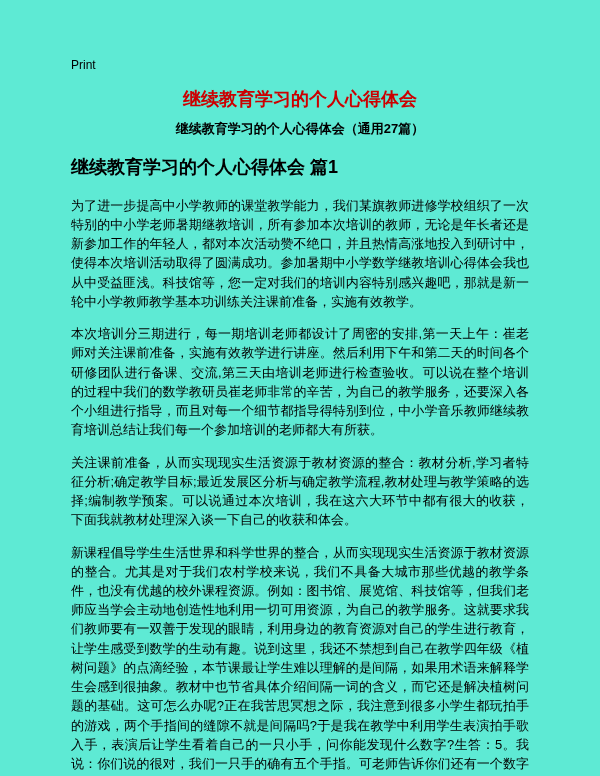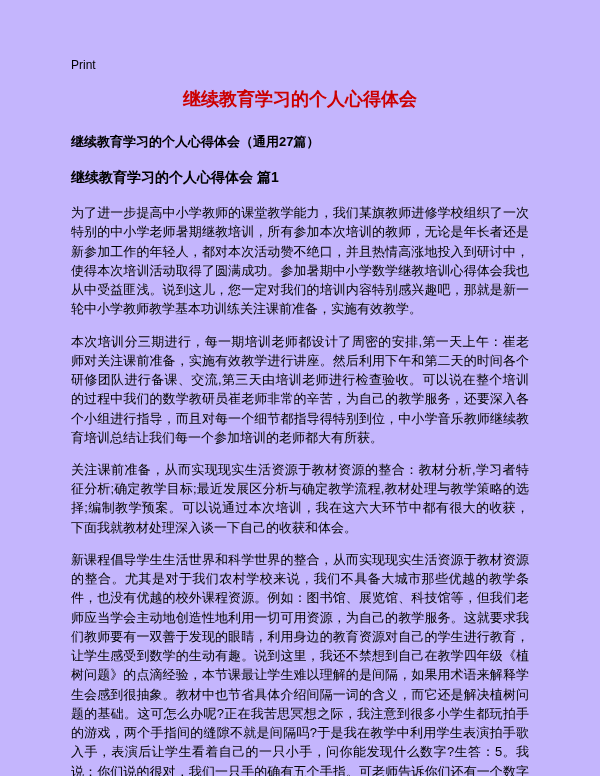--- a/index.html
+++ b/index.html
@@ -12,44 +12,45 @@
     height: 776px;
     overflow: hidden;
     font-family: "Liberation Sans", "DejaVu Sans", sans-serif;
     color: #000000;
   }
   .page {
     box-sizing: border-box;
     width: 600px;
     height: 776px;
     padding: 58px 71px 0 71px;
-    background: #c4b5fd;
+    background: #5eead4;
   }
   .print-label {
     font-size: 12px;
     color: #000000;
     margin: 0 0 16px 0;
     cursor: pointer;
   }
   .doc-title {
     text-align: center;
     color: #cc0000;
     font-size: 18px;
     font-weight: bold;
-    margin: 10px 0 22px 0;
+    margin: 10px 0 9px 0;
     line-height: 1.3;
   }
   .doc-subtitle {
     font-size: 13px;
     font-weight: bold;
     margin: 0 0 16px 0;
     line-height: 1.4;
+    text-align: center;
   }
   .section-heading {
-    font-size: 14px;
+    font-size: 18px;
     font-weight: bold;
     margin: 0 0 16px 0;
     line-height: 1.4;
   }
   .body-text p {
     font-size: 13px;
     line-height: 1.48;
     text-align: justify;
     margin: 0 0 13px 0;
     word-break: break-all;
@@ -62,19 +63,19 @@
 
   <div class="print-label">Print</div>
 
   <h1 class="doc-title">继续教育学习的个人心得体会</h1>
 
   <div class="doc-subtitle">继续教育学习的个人心得体会（通用27篇）</div>
 
   <div class="section-heading">继续教育学习的个人心得体会 篇1</div>
 
   <div class="body-text">
-    <p>为了进一步提高中小学教师的课堂教学能力，我们某旗教师进修学校组织了一次特别的中小学老师暑期继教培训，所有参加本次培训的教师，无论是年长者还是新参加工作的年轻人，都对本次活动赞不绝口，并且热情高涨地投入到研讨中，使得本次培训活动取得了圆满成功。参加暑期中小学数学继教培训心得体会我也从中受益匪浅。说到这儿，您一定对我们的培训内容特别感兴趣吧，那就是新一轮中小学教师教学基本功训练关注课前准备，实施有效教学。</p>
+    <p>为了进一步提高中小学教师的课堂教学能力，我们某旗教师进修学校组织了一次特别的中小学老师暑期继教培训，所有参加本次培训的教师，无论是年长者还是新参加工作的年轻人，都对本次活动赞不绝口，并且热情高涨地投入到研讨中，使得本次培训活动取得了圆满成功。参加暑期中小学数学继教培训心得体会我也从中受益匪浅。科技馆等，您一定对我们的培训内容特别感兴趣吧，那就是新一轮中小学教师教学基本功训练关注课前准备，实施有效教学。</p>
     <p>本次培训分三期进行，每一期培训老师都设计了周密的安排,第一天上午：崔老师对关注课前准备，实施有效教学进行讲座。然后利用下午和第二天的时间各个研修团队进行备课、交流,第三天由培训老师进行检查验收。可以说在整个培训的过程中我们的数学教研员崔老师非常的辛苦，为自己的教学服务，还要深入各个小组进行指导，而且对每一个细节都指导得特别到位，中小学音乐教师继续教育培训总结让我们每一个参加培训的老师都大有所获。</p>
     <p>关注课前准备，从而实现现实生活资源于教材资源的整合：教材分析,学习者特征分析;确定教学目标;最近发展区分析与确定教学流程,教材处理与教学策略的选择;编制教学预案。可以说通过本次培训，我在这六大环节中都有很大的收获，下面我就教材处理深入谈一下自己的收获和体会。</p>
     <p>新课程倡导学生生活世界和科学世界的整合，从而实现现实生活资源于教材资源的整合。尤其是对于我们农村学校来说，我们不具备大城市那些优越的教学条件，也没有优越的校外课程资源。例如：图书馆、展览馆、科技馆等，但我们老师应当学会主动地创造性地利用一切可用资源，为自己的教学服务。这就要求我们教师要有一双善于发现的眼睛，利用身边的教育资源对自己的学生进行教育，让学生感受到数学的生动有趣。说到这里，我还不禁想到自己在教学四年级《植树问题》的点滴经验，本节课最让学生难以理解的是间隔，如果用术语来解释学生会感到很抽象。教材中也节省具体介绍间隔一词的含义，而它还是解决植树问题的基础。这可怎么办呢?正在我苦思冥想之际，我注意到很多小学生都玩拍手的游戏，两个手指间的缝隙不就是间隔吗?于是我在教学中利用学生表演拍手歌入手，表演后让学生看着自己的一只小手，问你能发现什么数字?生答：5。我说：你们说的很对，我们一只手的确有五个手指。可老师告诉你们还有一个数字4，你们知道指的是什么吗?学生一时全用诧异的眼睛看着我，又看看自己的小手，很快有的同学发现了：老师，我知道了，是手指间的缝隙。我称赞地夸奖那个同学：你真</p>
   </div>
 
 </div>
 
 </body></html>

